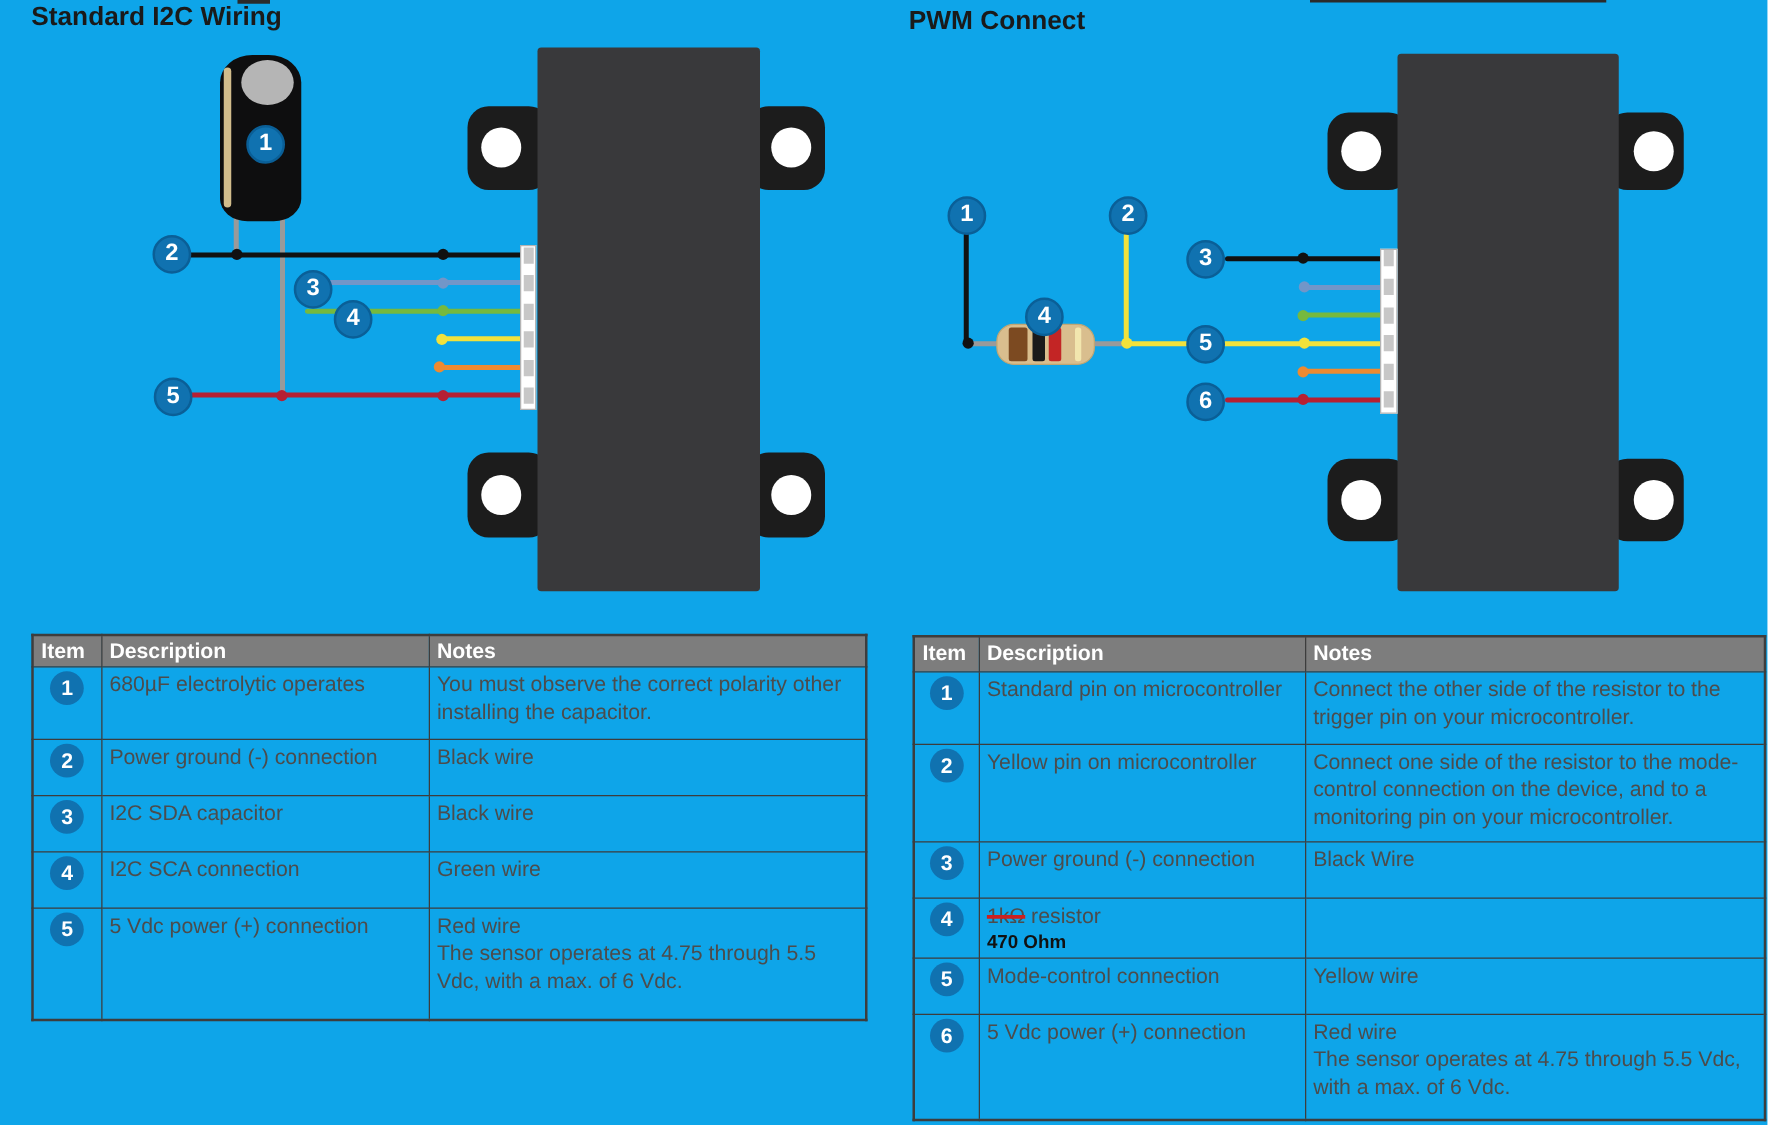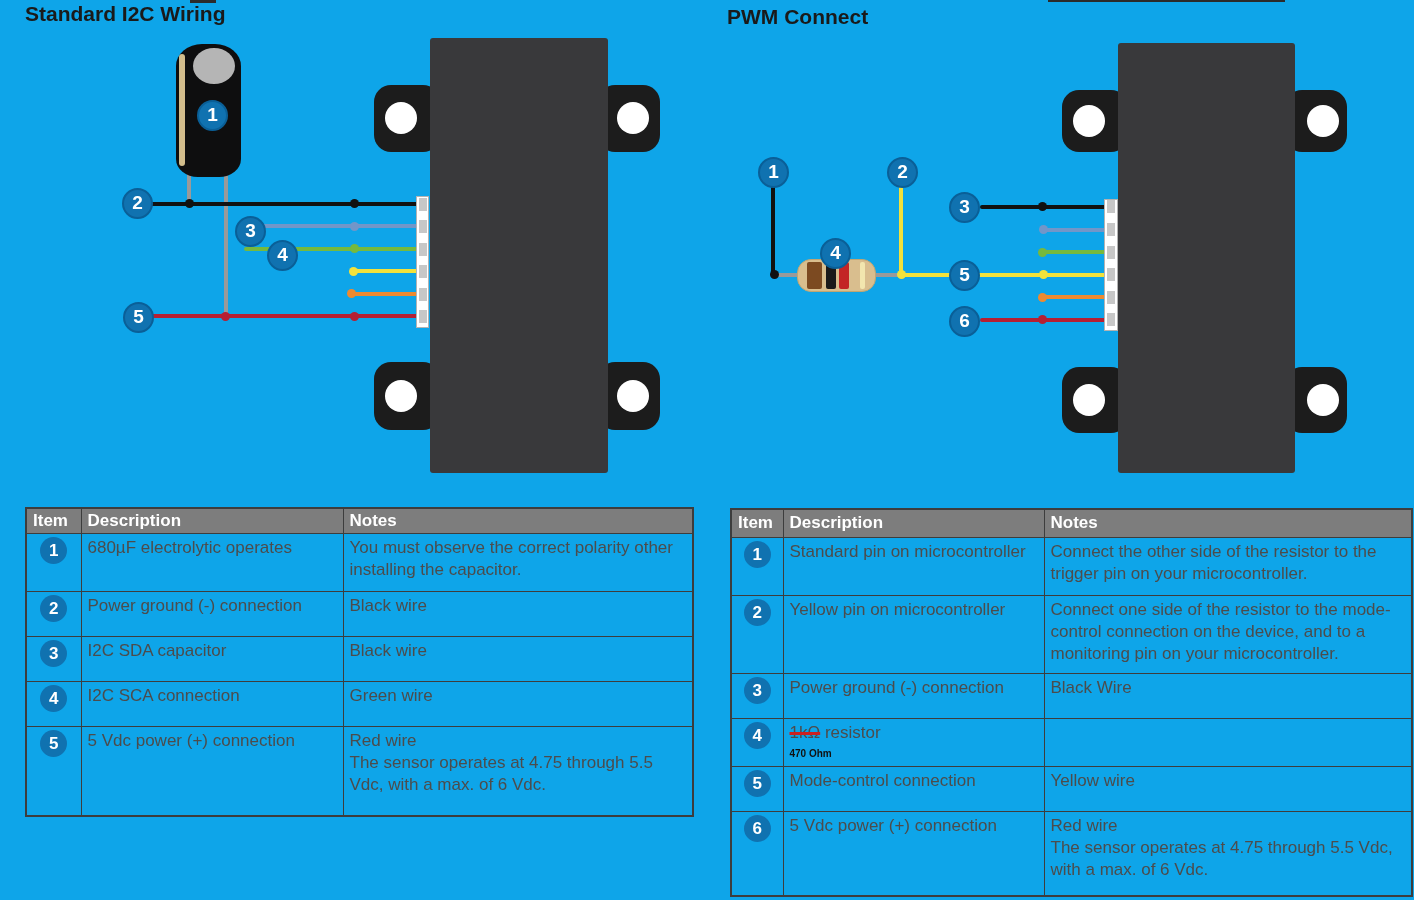--- a/index.html
+++ b/index.html
@@ -31,21 +31,21 @@
   table.data-table{border-collapse:collapse;table-layout:fixed;width:100%;
                    font-family:"Liberation Sans",sans-serif;font-size:17px;color:#4c4c4c;}
   table.data-table th{background:#7d7d7d;color:#ffffff;font-weight:bold;text-align:left;
                       padding:1px 6px;border:1px solid #3d3d3d;font-size:17px;}
   table.data-table td{border:1px solid #3d3d3d;padding:3px 6px;vertical-align:top;line-height:22px;}
   table.data-table{border:2px solid #3d3d3d;}
   td.item-cell{text-align:center;padding-top:7px;}
   .badge{display:inline-block;width:27px;height:27px;border-radius:50%;background:#1072b0;
          color:#fff;font-weight:bold;font-size:17px;line-height:27px;text-align:center;}
   .struck{text-decoration:line-through;text-decoration-color:#cc2020;text-decoration-thickness:3px;}
-  .added{font-weight:bold;color:#111;font-size:10px;line-height:19px;font-family:"Liberation Sans",sans-serif;}
+  .added{font-weight:bold;color:#111;font-size:15px;line-height:19px;font-family:"Liberation Sans",sans-serif;}
 </style>
 </head>
 <body>
 
 <div class="page">
 
   <div class="artifact" style="left:190px;top:0;width:26px;height:3px;"></div>
   <div class="artifact" style="left:1048px;top:0;width:237px;height:2px;"></div>
 
   <div class="title" style="left:25px;top:2px;">Standard I2C Wiring</div>

